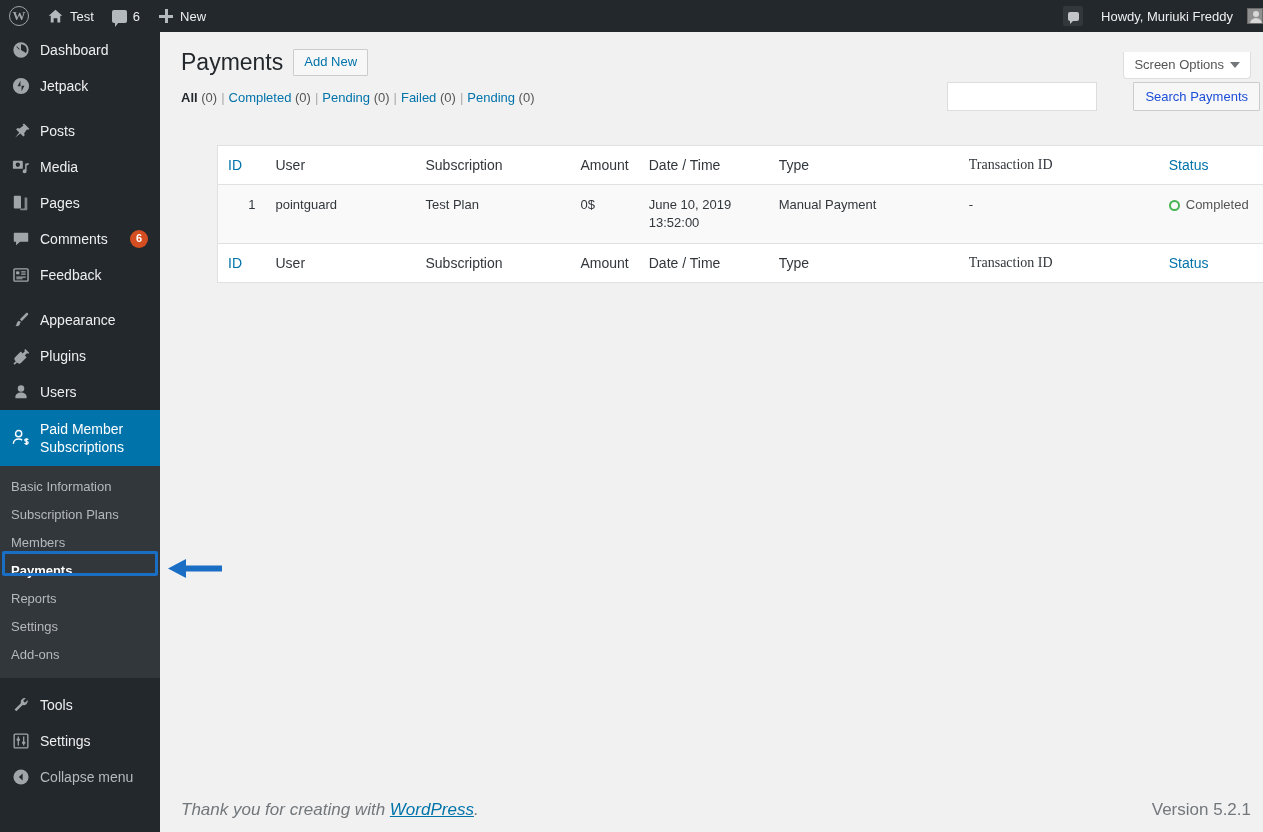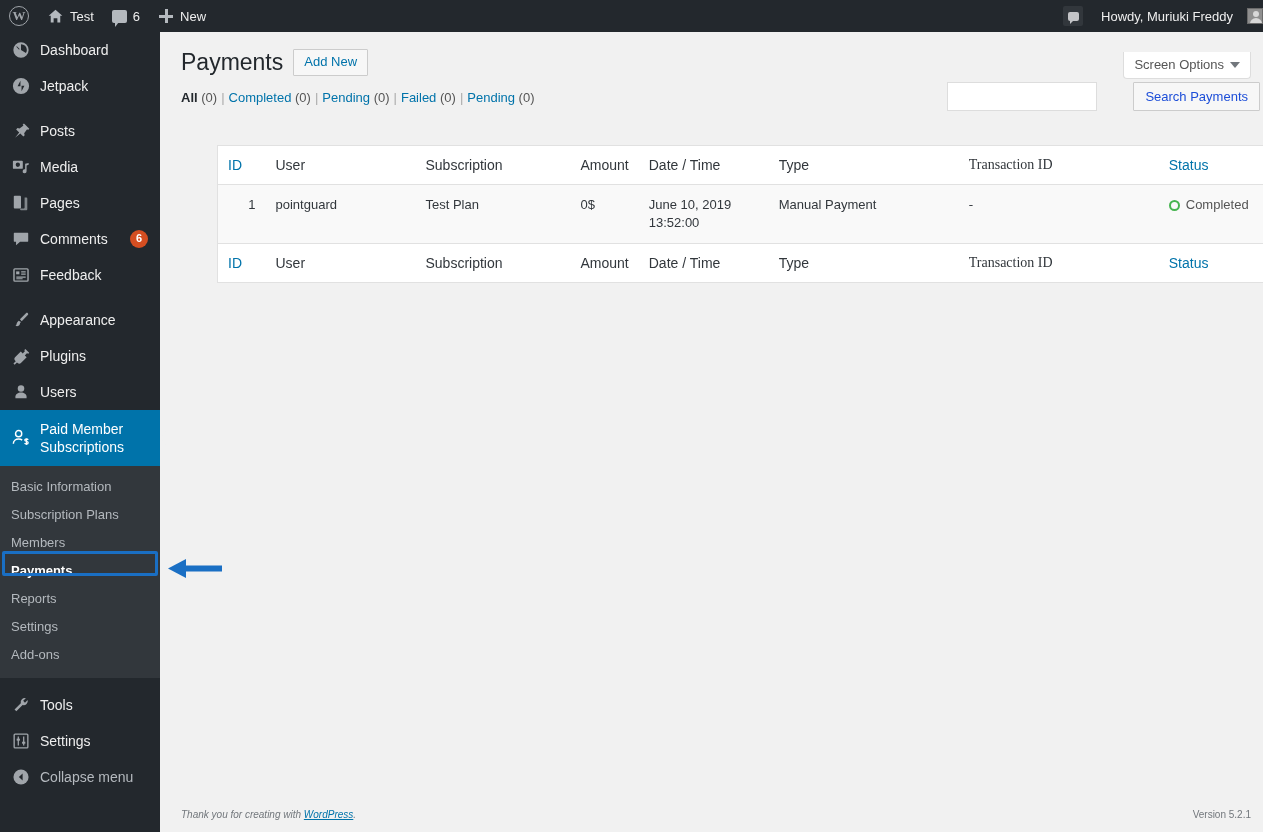--- a/index.html
+++ b/index.html
@@ -336,21 +336,21 @@
   }
 
   
   #footer {
     position: absolute;
     left: 21px; right: 12px;
     bottom: 12px;
     display: flex;
     justify-content: space-between;
     align-items: flex-start;
-    font-size: 10px;
+    font-size: 17px;
     color: #72777c;
   }
   #footer .thanks { font-style: italic; }
   #footer .thanks a { color: #0073aa; text-decoration: underline; }
 </style>
 </head>
 <body>
 
 <div id="adminbar">
   <div class="ab-item">

